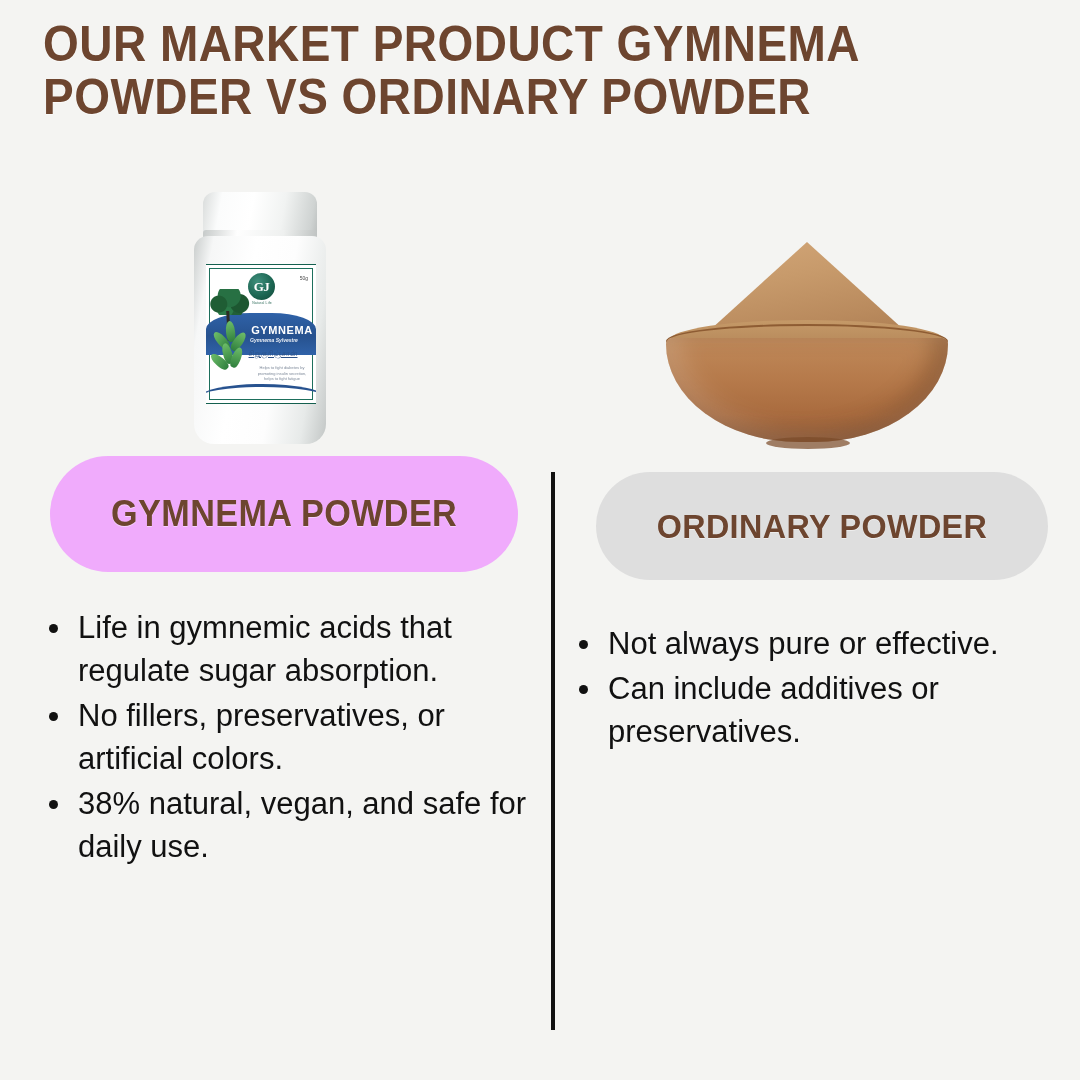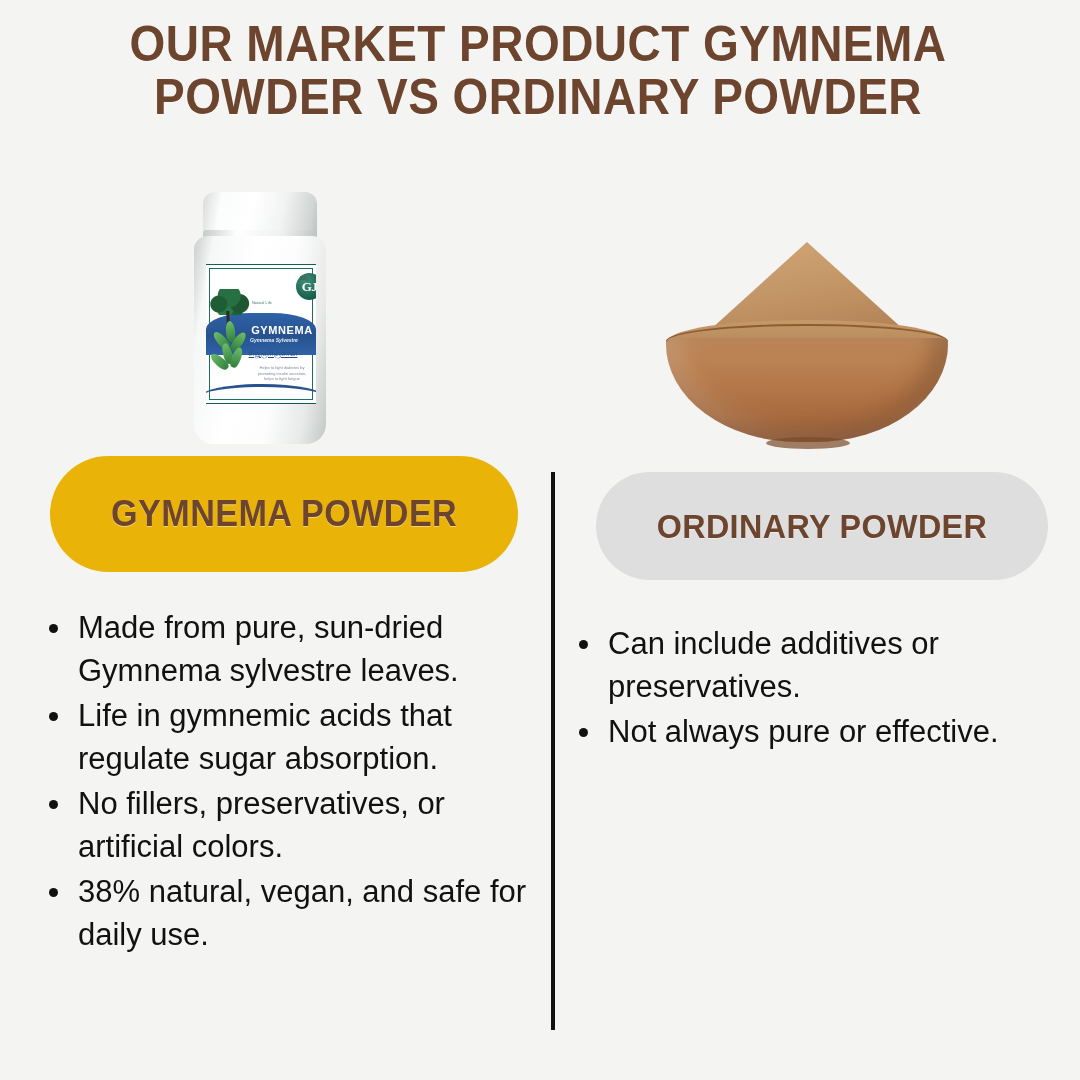--- a/index.html
+++ b/index.html
@@ -14,21 +14,20 @@
     overflow: hidden;
     position: relative;
   }
 
   
   #title-block {
     position: absolute;
     top: 18px;
     left: 0;
     width: 1076px;
-    text-align: center;
   }
   .title-line {
     color: #6d452f;
     font-family: "Liberation Sans", sans-serif;
     font-weight: bold;
     font-size: 50px;
     line-height: 53px;
     letter-spacing: 0.5px;
     transform: scaleX(0.92);
     transform-origin: center center;
@@ -113,21 +112,20 @@
     height: 27px;
     border-radius: 50%;
     background: radial-gradient(circle at 36% 32%, #3f8f7c 0%, #1c6552 58%, #124636 100%);
     color: #ffffff;
     font-size: 13px;
     font-weight: bold;
     font-family: "Liberation Serif", serif;
     text-align: center;
     line-height: 27px;
     letter-spacing: -0.5px;
-    margin-left: 48px;
   }
   .gj-sub {
     position: absolute;
     left: 36px;
     top: 36px;
     width: 40px;
     text-align: center;
     font-size: 3.4px;
     color: #2c6a58;
     letter-spacing: 0.2px;
@@ -313,21 +311,21 @@
     color: #6d452f;
     font-weight: bold;
     text-shadow: 0 1px 0 rgba(255,255,255,0.45);
   }
   #pill-gymnema {
     left: 50px;
     top: 456px;
     width: 468px;
     height: 116px;
     border-radius: 58px;
-    background: #eab308;
+    background: #f0abfc;
     font-size: 36px;
     letter-spacing: 0.4px;
   }
   #pill-gymnema .pill-text { transform: scaleX(0.95); }
   #pill-ordinary {
     left: 596px;
     top: 472px;
     width: 452px;
     height: 108px;
     border-radius: 54px;
@@ -421,22 +419,21 @@
 <div id="divider"></div>
 
 <div class="pill" id="pill-gymnema">
   <span class="pill-text">GYMNEMA POWDER</span>
 </div>
 <div class="pill" id="pill-ordinary">
   <span class="pill-text">ORDINARY POWDER</span>
 </div>
 
 <ul class="bullet-list" id="list-gymnema">
-  <li>Made from pure, sun-dried Gymnema sylvestre leaves.</li>
   <li>Life in gymnemic acids that regulate sugar absorption.</li>
   <li>No fillers, preservatives, or artificial colors.</li>
   <li>38% natural, vegan, and safe for daily use.</li>
 </ul>
 
 <ul class="bullet-list" id="list-ordinary">
+  <li>Not always pure or effective.</li>
   <li>Can include additives or preservatives.</li>
-  <li>Not always pure or effective.</li>
 </ul>
 
 </body></html>

